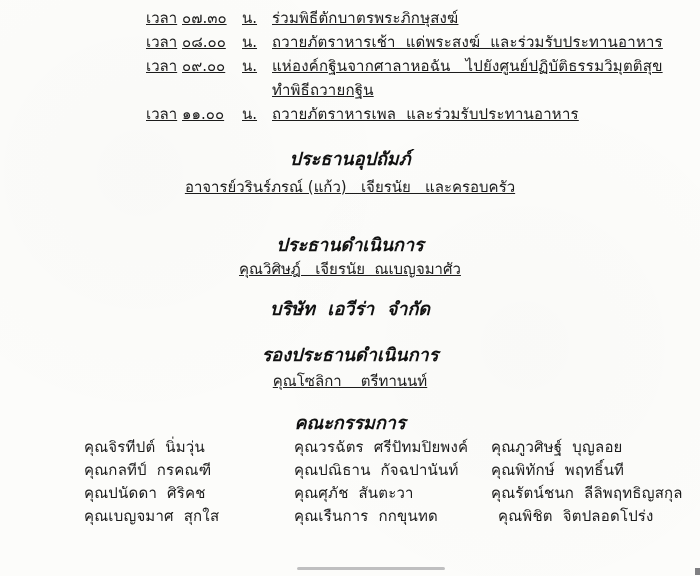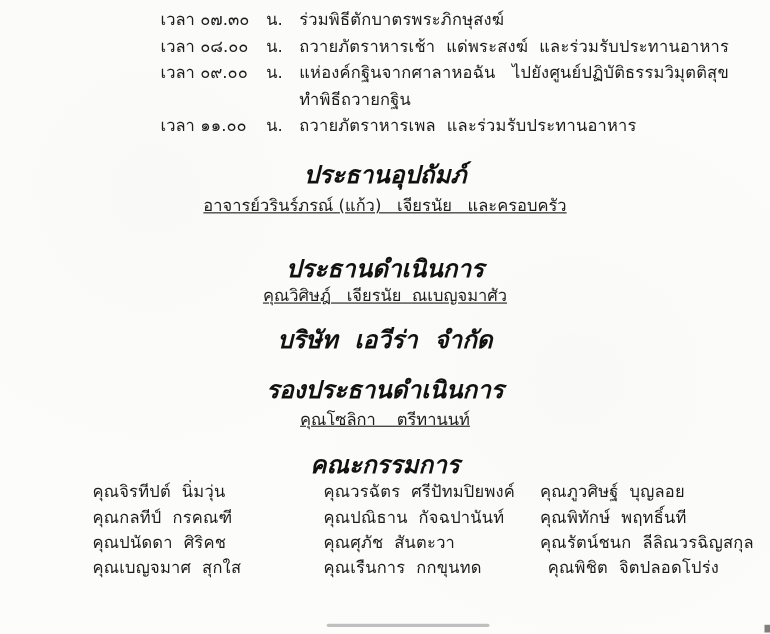--- a/index.html
+++ b/index.html
@@ -13,36 +13,36 @@
     color:#1c1c1c;
     -webkit-font-smoothing:antialiased;
   }
   .page { position:relative; width:700px; height:576px;
     background:
       radial-gradient(circle at 20% 30%, rgba(0,0,0,0.012), transparent 40%),
       radial-gradient(circle at 75% 60%, rgba(0,0,0,0.012), transparent 45%),
       #fcfcfa;
   }
   
-  .schedule { padding-top:6px; padding-left:146px; }
+  .schedule { padding-top:6px; padding-left:146px;text-decoration:underline; }
   .srow {
     display:grid;
     grid-template-columns:36px 60px 30px auto;
     line-height:24px;
     font-size:15px;
     white-space:pre;
   }
   .t-desc { letter-spacing:0.2px; }
   
   .heading {
     text-align:center;
     font-family:"DejaVu Serif","Liberation Serif",serif;
     font-style:italic;
     font-weight:bold;
-    font-size:22px;
+    font-size:18px;
     line-height:26px;
     color:#111;
     white-space:pre;
   }
   .subline {
     text-align:center;
     font-size:15px;
     line-height:22px;
     white-space:pre;
     text-decoration:underline;
@@ -150,21 +150,21 @@
     </div>
     <div class="ccol">
       <span class="cname">คุณวรฉัตร  ศรีปัทมปิยพงค์</span>
       <span class="cname">คุณปณิธาน  กัจฉปานันท์</span>
       <span class="cname">คุณศุภัช  สันตะวา</span>
       <span class="cname">คุณเรืนการ  กกขุนทด</span>
     </div>
     <div class="ccol">
       <span class="cname">คุณภูวศิษฐ์  บุญลอย</span>
       <span class="cname">คุณพิทักษ์  พฤทธิ์นที</span>
-      <span class="cname">คุณรัตน์ชนก  ลีลิณวรฉิญสกุล</span>
+      <span class="cname">คุณรัตน์ชนก  ลีลิพฤทธิญสกุล</span>
       <span class="cname indented">คุณพิชิต  จิตปลอดโปร่ง</span>
     </div>
   </div>
 
   <div class="smudge"></div>
   <div class="edge-mark"></div>
 
 </div>
 
 </body></html>

